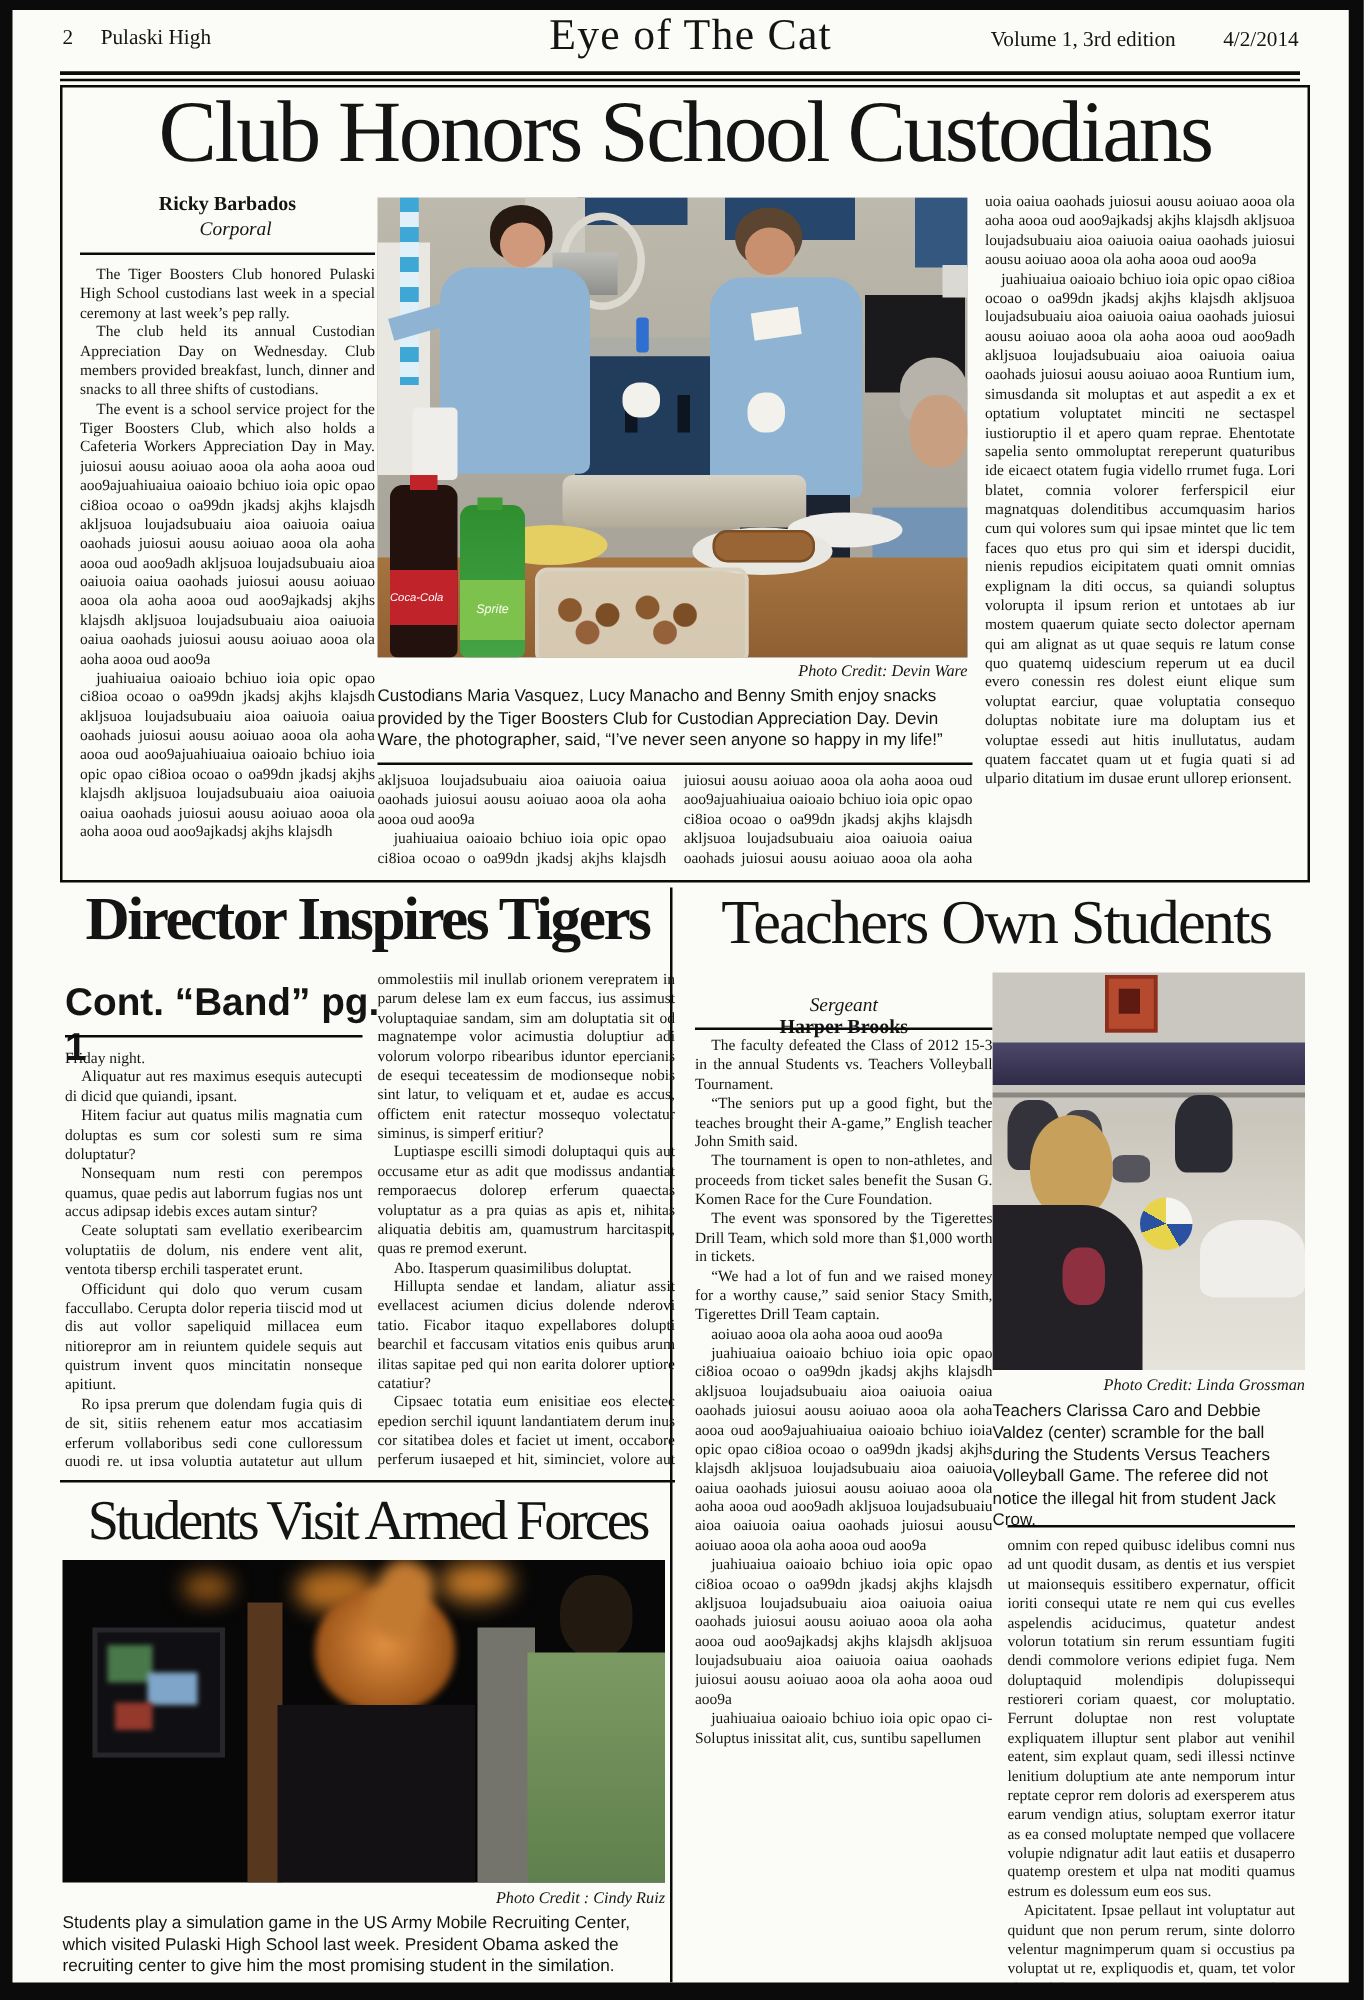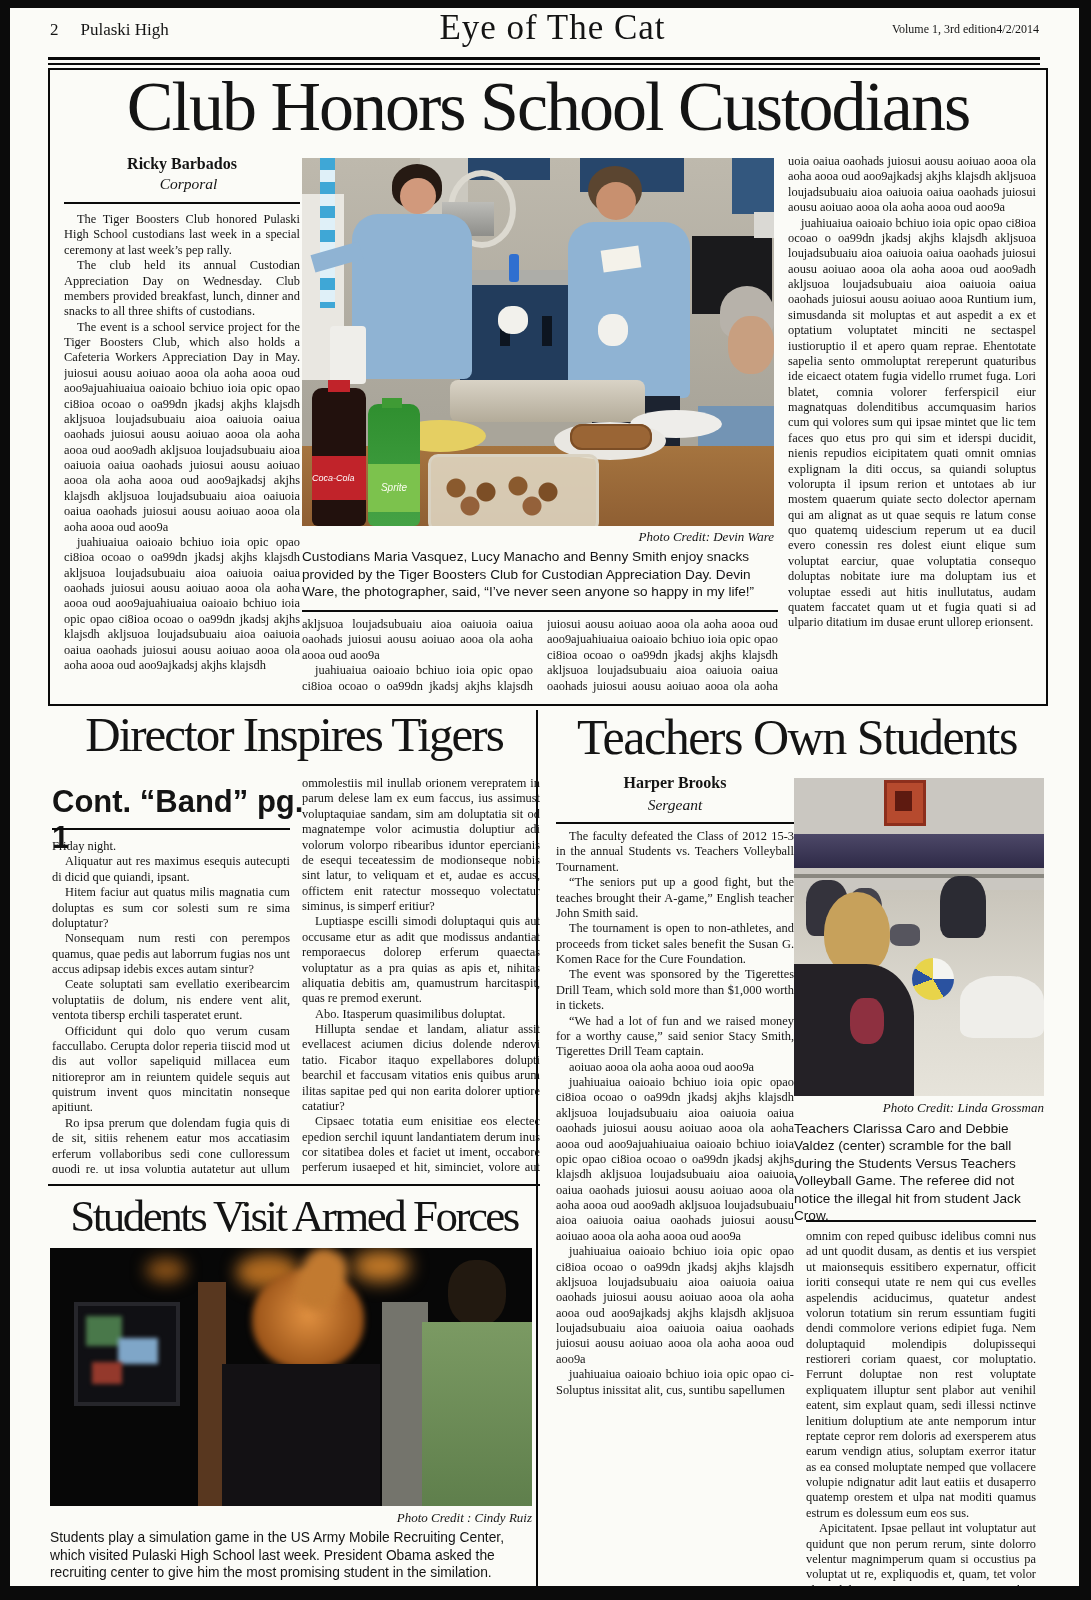--- a/index.html
+++ b/index.html
@@ -3,21 +3,21 @@
 <meta charset="utf-8">
 <style>
   html,body{margin:0;padding:0;}
   body{width:1091px;height:1600px;position:relative;background:#0b0b0b;font-family:"Liberation Serif",serif;color:#141414;}
   .page{position:absolute;left:10px;top:8px;width:1069px;height:1578px;background:#fbfbf7;overflow:hidden;}
   .abs{position:absolute;}
 
   
   .hdr-left{left:40px;top:12px;font-size:17px;display:flex;gap:22px;}
   .masthead{left:16px;right:0;top:0;text-align:center;font-size:35px;letter-spacing:1px;}
-  .hdr-right{right:40px;top:14px;font-size:12px;display:flex;}
+  .hdr-right{right:40px;top:14px;font-size:17px;display:flex;gap:38px;}
   .hdr-rule{left:38px;top:49px;width:992px;height:3px;border-top:3px solid #0a0a0a;border-bottom:2px solid #0a0a0a;}
 
   
   .art1{left:38px;top:60px;width:996px;height:634px;border:2px solid #0a0a0a;background:#fbfbf7;}
   .art1 .abs{position:absolute;}
   .h1{left:0;top:0;width:100%;text-align:center;font-size:70px;line-height:1.05;letter-spacing:-2px;white-space:nowrap;}
 
   .bodycol{font-size:12.4px;line-height:1.24;text-align:justify;overflow:hidden;}
   .para{margin:0;text-indent:13px;}
   .cont-start .para:first-child{text-indent:0;}
@@ -118,33 +118,33 @@
   .a-pillar{left:148px;top:34px;width:28px;height:224px;background:#58371f;}
   .a-hair{left:202px;top:22px;width:112px;height:100px;background:radial-gradient(circle at 50% 45%,#e09040,#9a5318 70%);border-radius:48%;filter:blur(3px);}
   .a-arm{left:248px;top:0;width:46px;height:62px;background:#c27a30;border-radius:40%;filter:blur(5px);transform:rotate(25deg);}
   .a-bodyd{left:172px;top:116px;width:158px;height:142px;background:#131114;}
   .a-panel{left:332px;top:54px;width:46px;height:204px;background:#74746c;}
   .a-ghead{left:398px;top:12px;width:58px;height:66px;background:#221910;border-radius:45%;}
   .a-gshirt{left:372px;top:74px;width:110px;height:184px;background:linear-gradient(#7b9a63,#5f7f4c);}
 
   
   .vrule{left:526px;top:702px;width:0;height:876px;border-left:2px solid #0a0a0a;}
-  .h2{left:38px;top:698px;width:492px;text-align:center;font-size:49px;letter-spacing:-2px;white-space:nowrap;}
+  .h2{left:38px;top:698px;width:492px;text-align:center;font-size:49px;letter-spacing:-2px;white-space:nowrap;font-weight:bold;}
   .contband{left:42px;top:776px;width:260px;font-family:"Liberation Sans",sans-serif;font-weight:bold;font-size:31px;}
   .contrule{left:42px;top:820px;width:238px;border-top:2.5px solid #0a0a0a;}
   .dcol1{left:42px;top:831px;width:238px;height:334px;}
   .dcol2{left:292px;top:768px;width:238px;height:402px;}
 
   .afrule{left:38px;top:1176px;width:492px;border-top:2.5px solid #0a0a0a;}
   .h4{left:38px;top:1182px;width:492px;text-align:center;font-size:45px;letter-spacing:-2.5px;white-space:nowrap;}
   .afcredit{left:40px;top:1502px;width:482px;text-align:right;font-style:italic;font-size:13px;}
   .afcaption{left:40px;top:1521px;width:474px;font-family:"Liberation Sans",sans-serif;font-size:13.8px;line-height:1.28;}
 
   .h3{left:540px;top:700px;width:494px;text-align:center;font-size:50px;letter-spacing:-1.5px;white-space:nowrap;}
-  .tname{left:546px;top:766px;width:238px;}
+  .tname{left:546px;top:805px;width:238px;}
   .trole{left:546px;top:788px;width:238px;}
   .tbrule{left:546px;top:814px;width:238px;border-top:2px solid #0a0a0a;}
   .tcol1{left:546px;top:821px;width:238px;height:757px;}
   .tcredit{left:784px;top:1092px;width:250px;text-align:right;font-style:italic;font-size:13px;}
   .tcaption{left:784px;top:1112px;width:248px;font-family:"Liberation Sans",sans-serif;font-size:13.6px;line-height:1.28;}
   .trule2{left:796px;top:1212px;width:230px;border-top:2.5px solid #0a0a0a;}
   .tcol2{left:796px;top:1221px;width:230px;height:357px;}
 </style>
 </head>
 <body>

